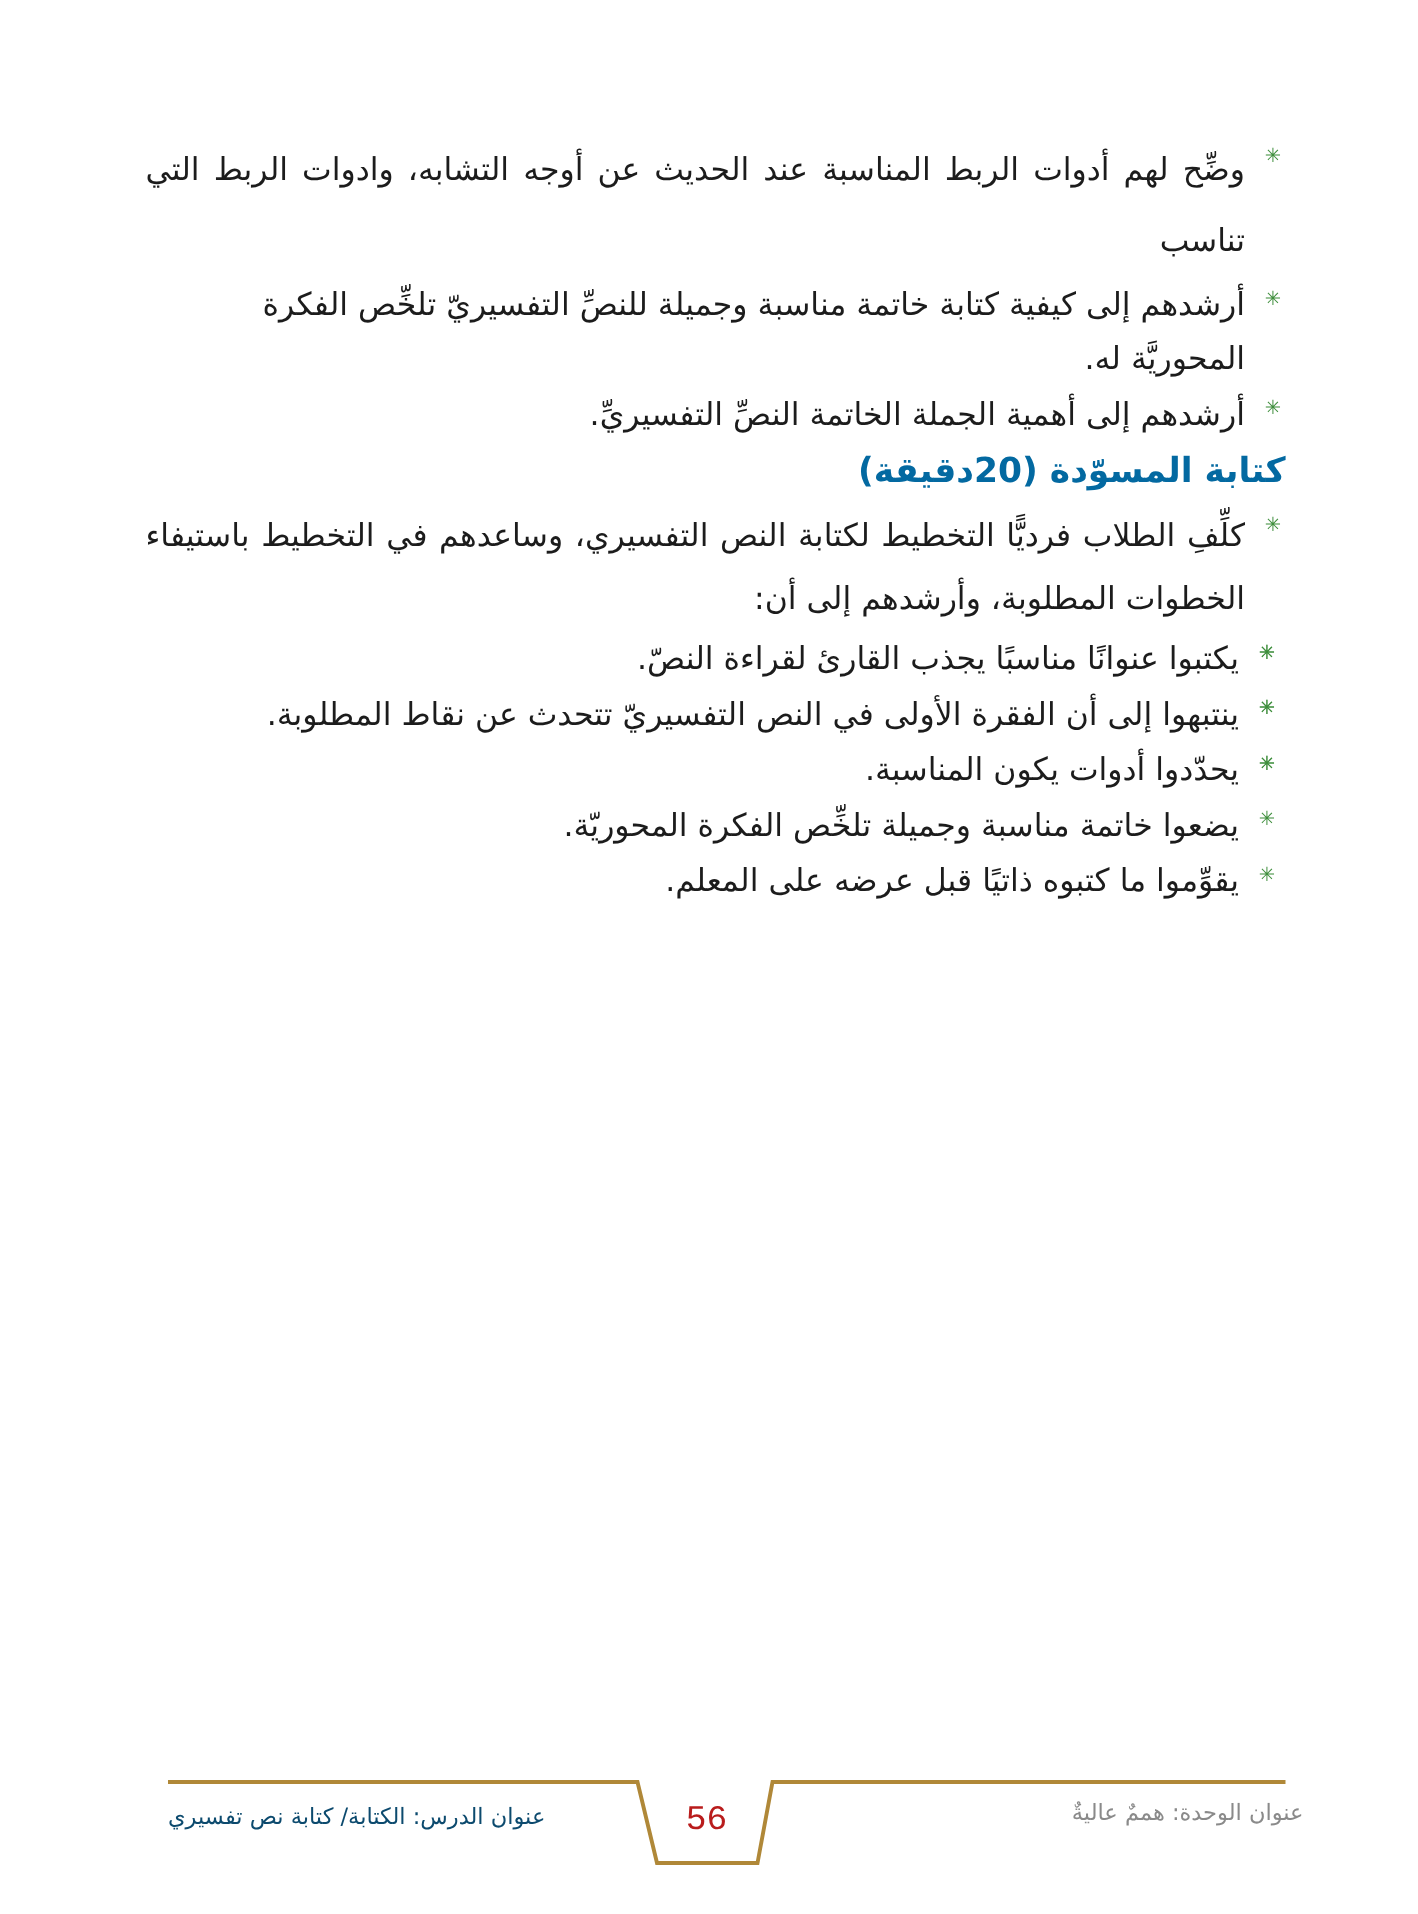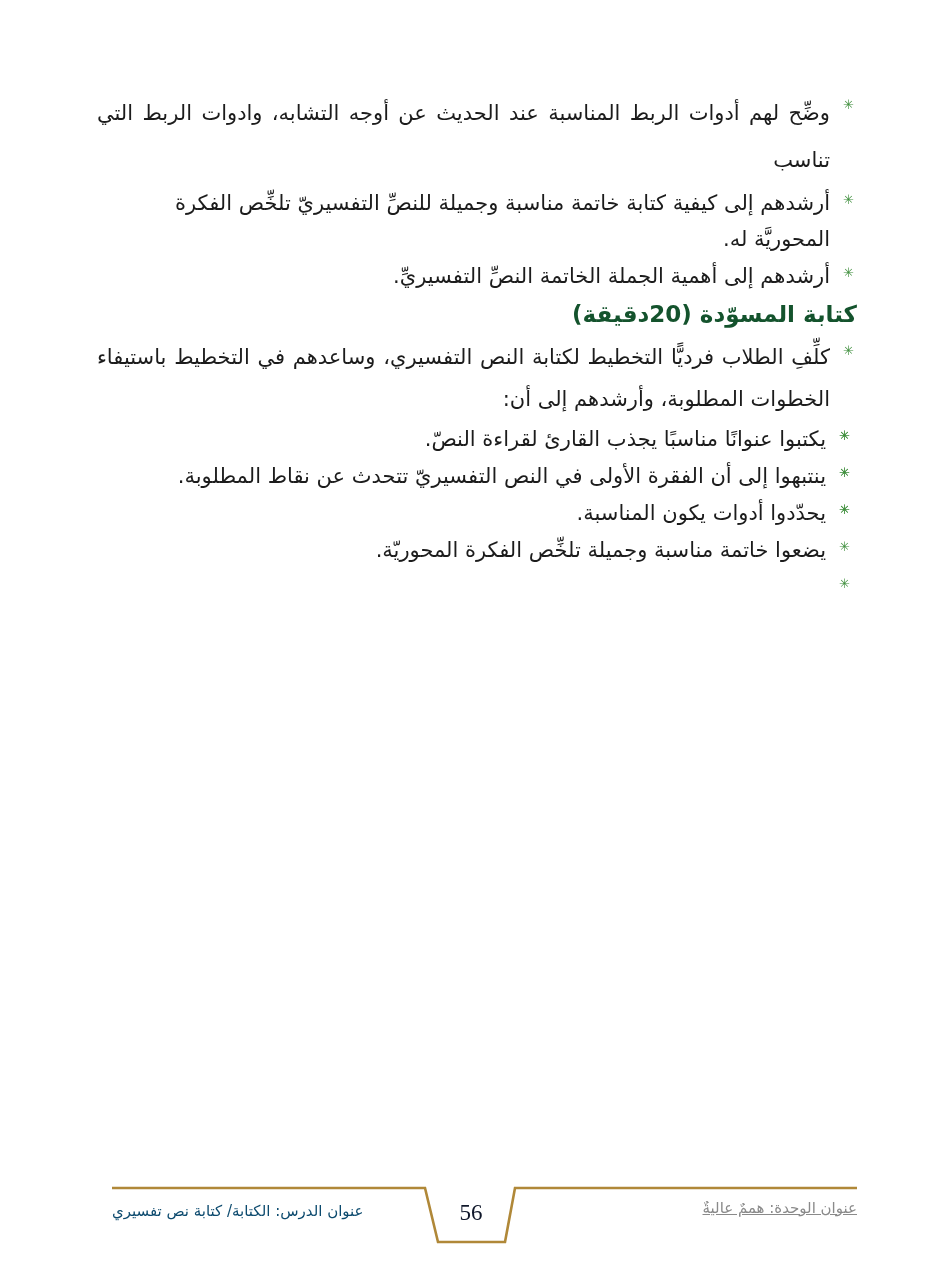--- a/index.html
+++ b/index.html
@@ -41,41 +41,40 @@
     text-align:justify;
     text-align-last:justify;
     text-justify:inter-word;
   }
   .para2 .pline{line-height:42px;}
   li.single{line-height:36px;text-align:right;}
   .section-heading{
     margin:4px 0 5px 0;
     font-size:23px;
     font-weight:bold;
-    color:#14532d;
+    color:#0369a1;
     line-height:33px;
     text-align:right;
   }
   ul.sub{margin-right:4px;}
   .footer-ornament{
     position:absolute;left:0;top:1180px;width:945px;height:96px;
   }
   .page-number{
     position:absolute;left:440px;top:1200px;width:62px;
     text-align:center;
-    font-family:Liberation Serif, serif;
+    font-family:Liberation Mono, monospace;
     font-size:23px;
-    color:#0f172a;
+    color:#b91c1c;
   }
   .footer-unit{
-    position:absolute;right:88px;top:1199px;
+    position:absolute;right:76px;top:1199px;
     direction:rtl;
     font-size:15px;
     color:#8a8a8a;
-    text-decoration:underline;
   }
   .footer-lesson{
     position:absolute;left:112px;top:1202px;
     direction:rtl;
     font-size:15px;
     color:#0c4a6e;
   }
 </style>
 </head>
 <body>
@@ -130,20 +129,21 @@
       <li class="entry single">
         <span class="bullet">✳</span>
         <span>يحدّدوا أدوات يكون المناسبة.</span>
       </li>
       <li class="entry single">
         <span class="bullet">✳</span>
         <span>يضعوا خاتمة مناسبة وجميلة تلخِّص الفكرة المحوريّة.</span>
       </li>
       <li class="entry single">
         <span class="bullet">✳</span>
+        <span>يقوِّموا ما كتبوه ذاتيًا قبل عرضه على المعلم.</span>
       </li>
     </ul>
 
   </div>
 
   <svg class="footer-ornament" width="945" height="96" viewBox="0 0 945 96" xmlns="http://www.w3.org/2000/svg">
     <polyline points="112,8 425,8 438,62 505,62 515,8 857,8" fill="none" stroke="#B08838" stroke-width="2.6" stroke-linejoin="miter"></polyline>
   </svg>
 
   <div class="page-number">56</div>

